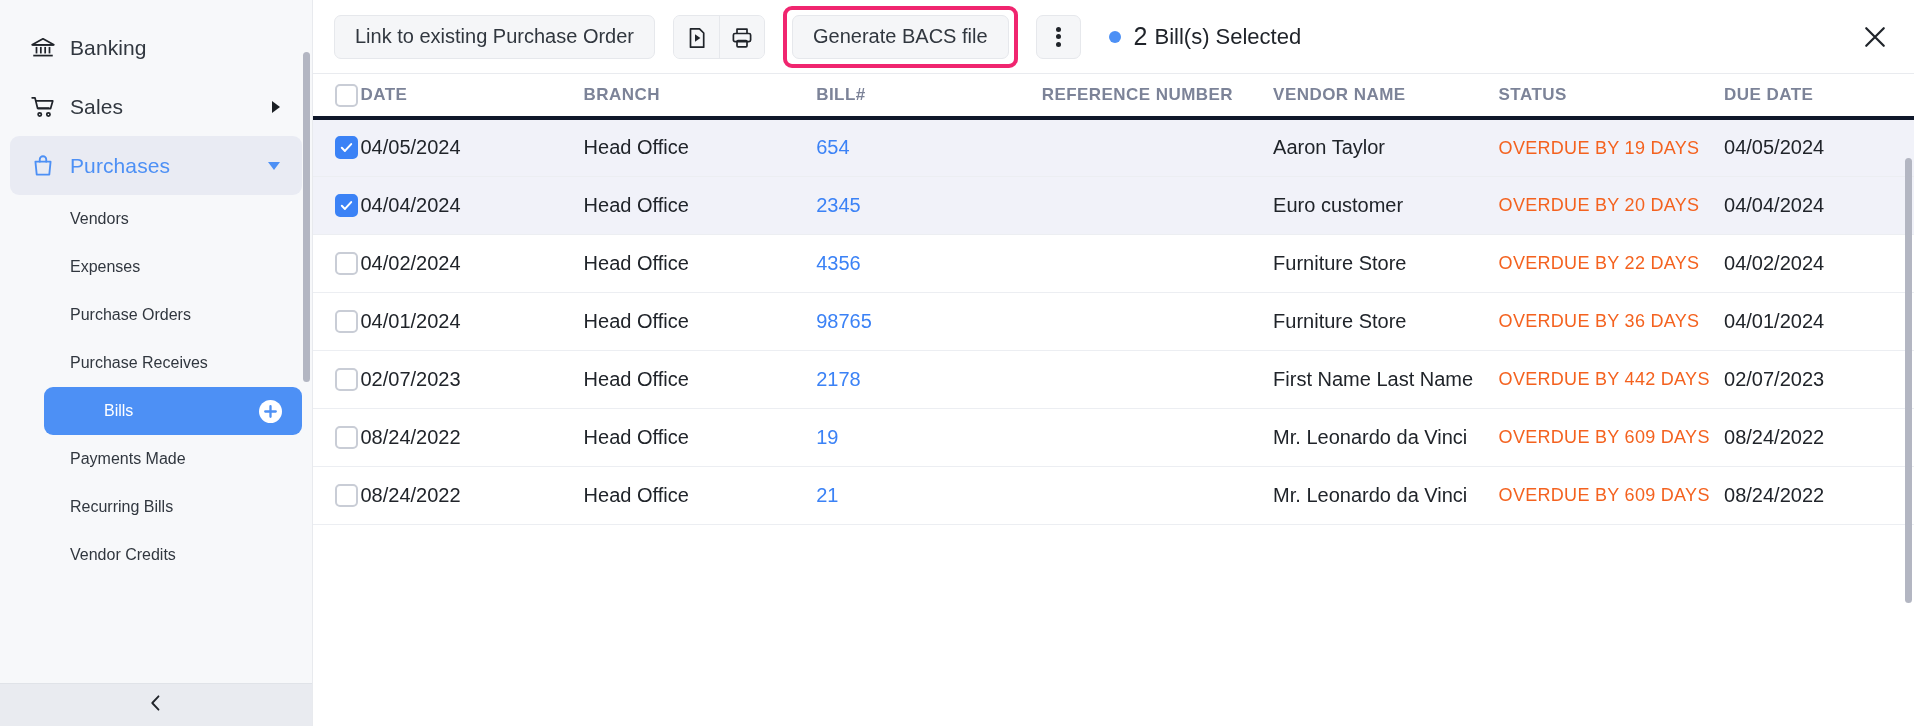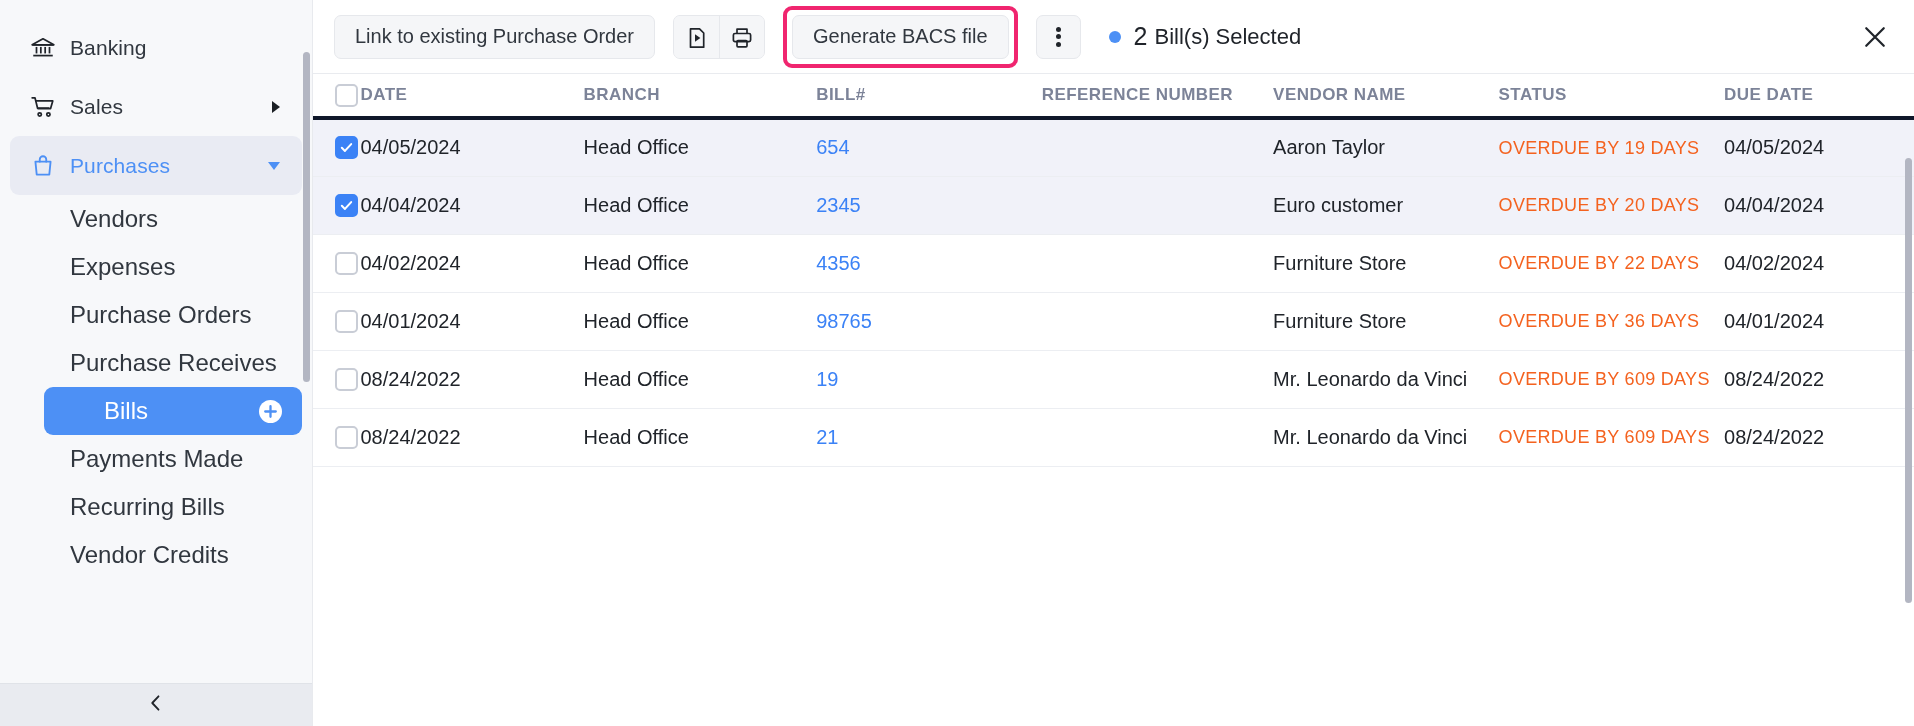--- a/index.html
+++ b/index.html
@@ -65,21 +65,21 @@
   }
   .sub-row {
     display: flex; align-items: center;
     height: 48px;
     margin: 0 10px;
     padding: 0 18px 0 60px;
     border-radius: 9px;
     cursor: pointer;
     position: relative;
   }
-  .sub-row .lbl { font-size: 24px; color: #31373f; white-space: nowrap; }
+  .sub-row .lbl { font-size: 16px; color: #31373f; white-space: nowrap; }
   .sub-row.selected { background: #4d90f5; margin-left: 44px; }
   .sub-row.selected .lbl { color: #ffffff; }
   .plus-badge {
     position: absolute; right: 20px;
     width: 23px; height: 23px; border-radius: 50%;
     background: #ffffff;
     display: flex; align-items: center; justify-content: center;
   }
   .plus-badge svg { display: block; }
 
@@ -470,20 +470,32 @@
               <td class="c-bill"><span class="bill-link">98765</span></td>
               <td class="c-ref"></td>
               <td class="c-vend">Furniture Store</td>
               <td class="c-stat"><span class="status-txt">OVERDUE BY 36 DAYS</span></td>
               <td class="c-due">04/01/2024</td>
             </tr>
             <tr>
               <td class="c-chk">
                 <span class="chkbox"></span>
               </td>
+              <td class="c-date">02/07/2023</td>
+              <td class="c-branch">Head Office</td>
+              <td class="c-bill"><span class="bill-link">2178</span></td>
+              <td class="c-ref"></td>
+              <td class="c-vend">First Name Last Name</td>
+              <td class="c-stat"><span class="status-txt">OVERDUE BY 442 DAYS</span></td>
+              <td class="c-due">02/07/2023</td>
+            </tr>
+            <tr>
+              <td class="c-chk">
+                <span class="chkbox"></span>
+              </td>
               <td class="c-date">08/24/2022</td>
               <td class="c-branch">Head Office</td>
               <td class="c-bill"><span class="bill-link">19</span></td>
               <td class="c-ref"></td>
               <td class="c-vend">Mr. Leonardo da Vinci</td>
               <td class="c-stat"><span class="status-txt">OVERDUE BY 609 DAYS</span></td>
               <td class="c-due">08/24/2022</td>
             </tr>
             <tr>
               <td class="c-chk">

